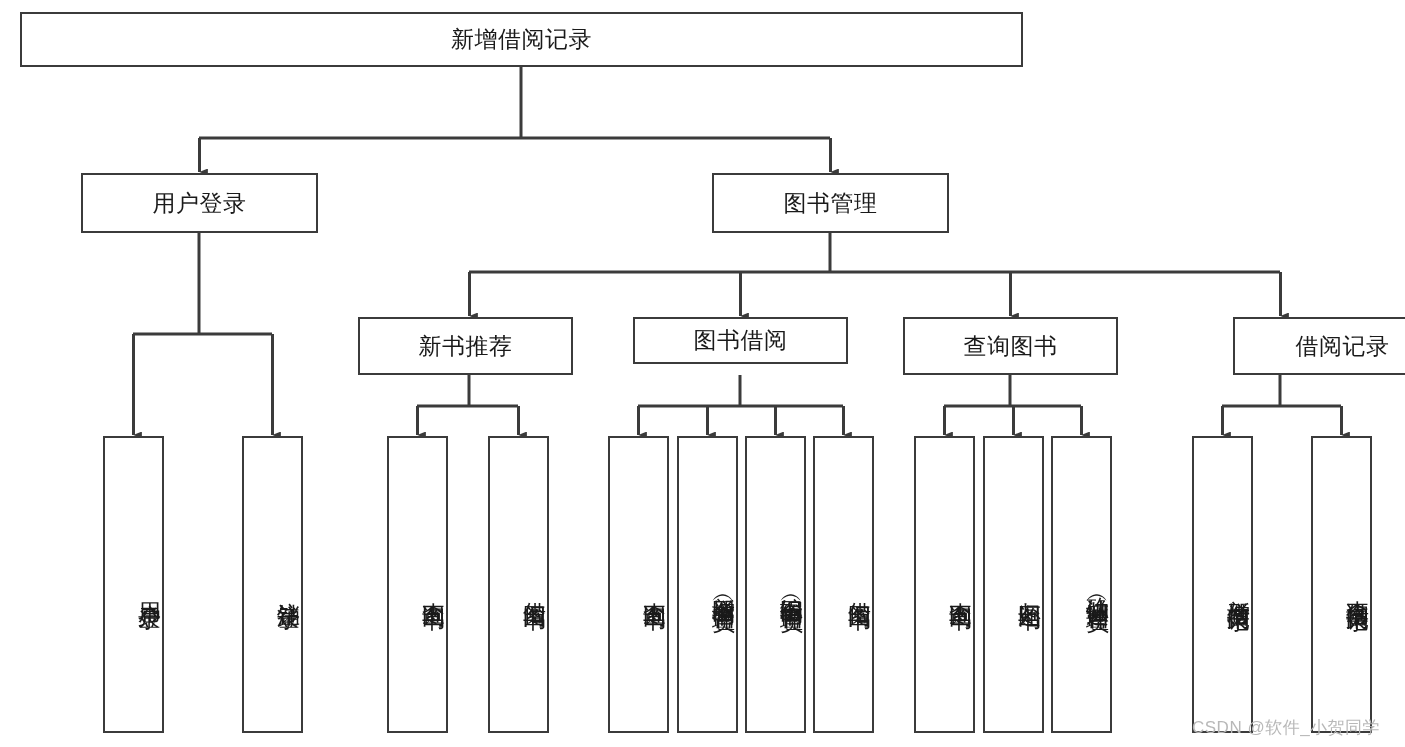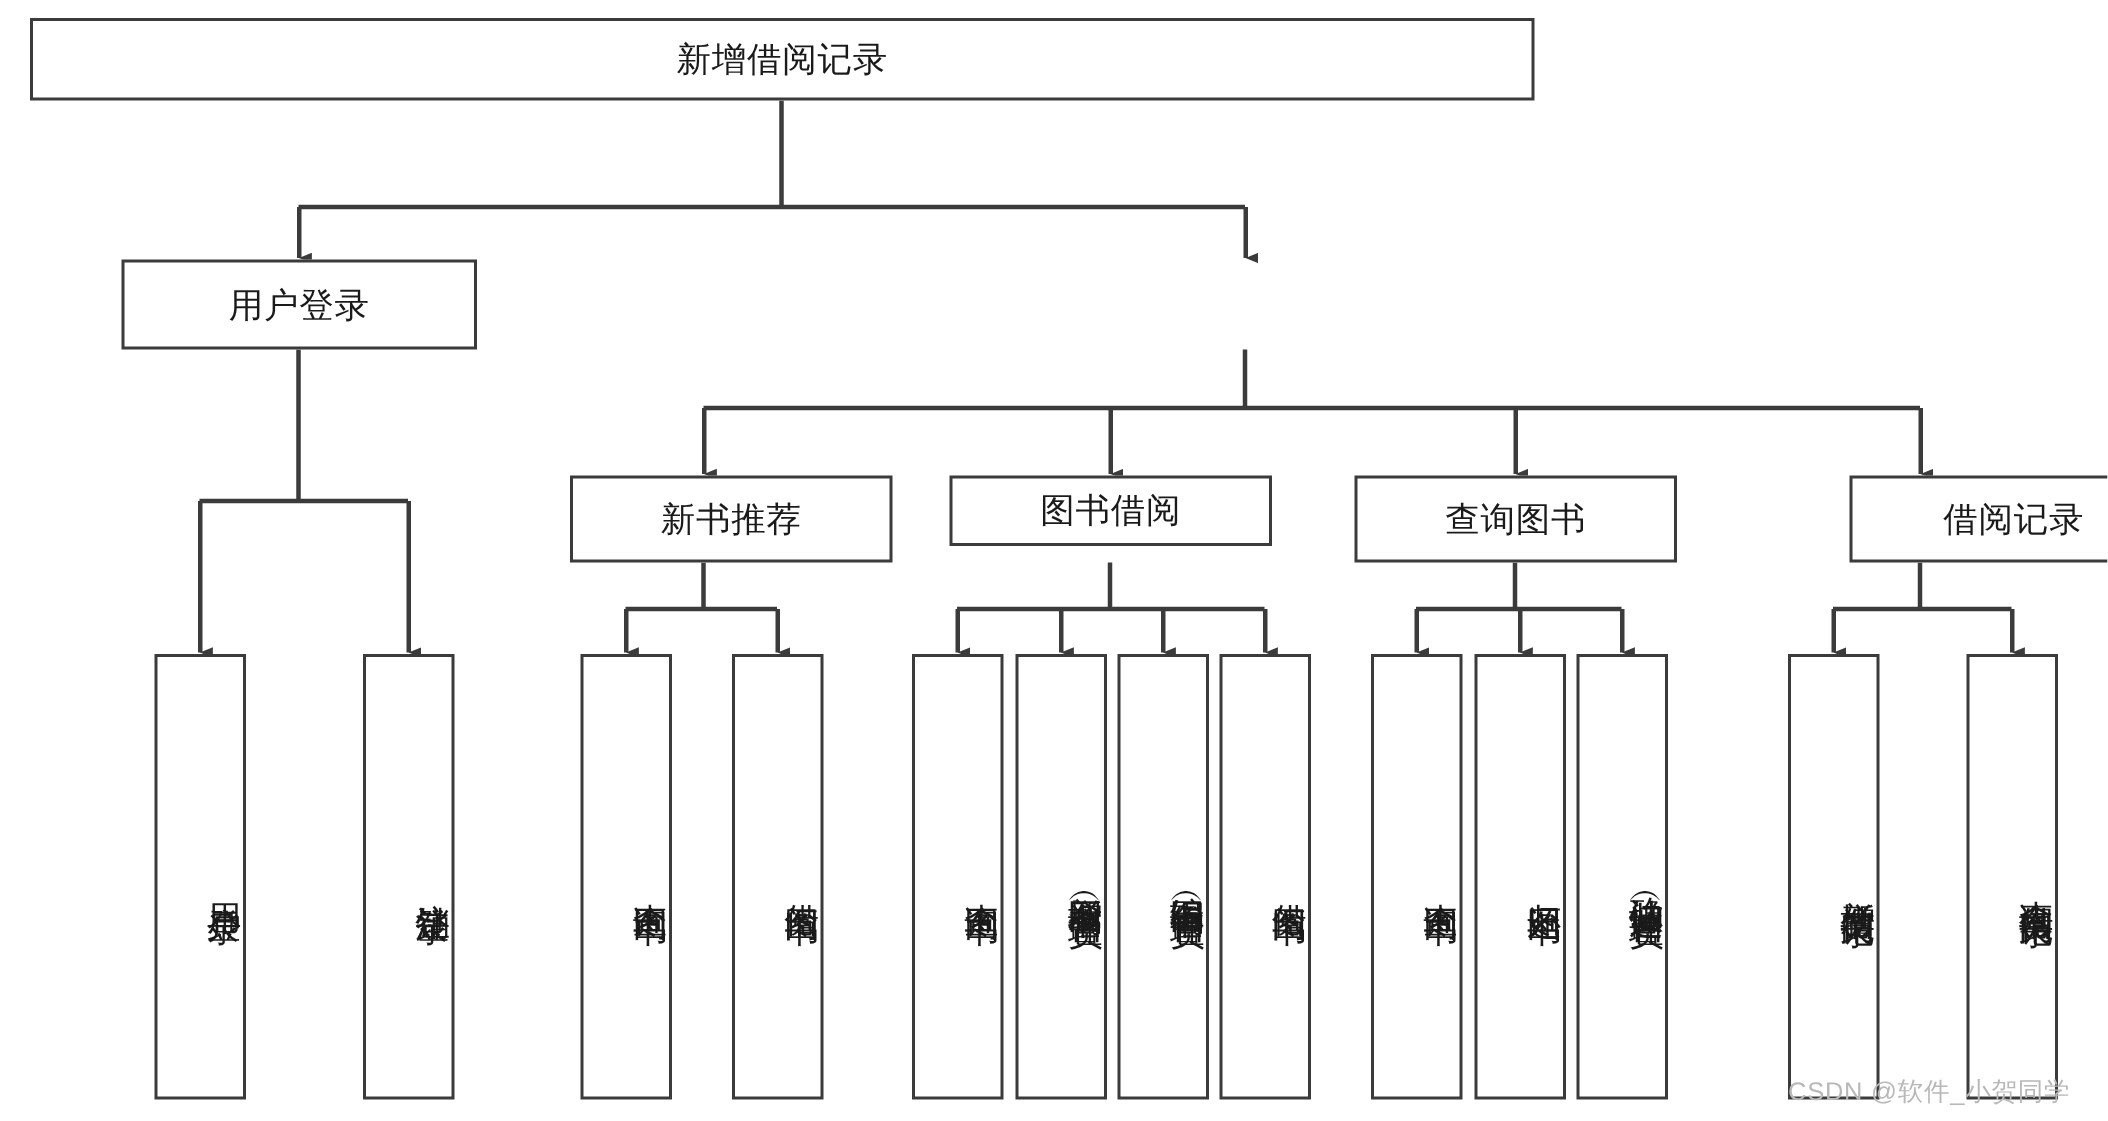--- a/index.html
+++ b/index.html
@@ -105,22 +105,25 @@
       </g>
   </svg>
 
   <div class="node horizontal" style="left: 20px; top: 12px; width: 1003px; height: 55px;">
     <span>新增借阅记录</span>
   </div>
 
   <div class="node horizontal" style="left: 81px; top: 173px; width: 237px; height: 60px;">
     <span>用户登录</span>
   </div>
+  <div class="node horizontal" style="left: 712px; top: 173px; width: 237px; height: 60px;">
+    <span>图书管理</span>
+  </div>
 
-  <div class="node horizontal" style="left: 380px; top: 317px; width: 215px; height: 58px;">
+  <div class="node horizontal" style="left: 358px; top: 317px; width: 215px; height: 58px;">
     <span>新书推荐</span>
   </div>
   <div class="node horizontal" style="left: 633px; top: 317px; width: 215px; height: 47px;">
     <span>图书借阅</span>
   </div>
   <div class="node horizontal" style="left: 903px; top: 317px; width: 215px; height: 58px;">
     <span>查询图书</span>
   </div>
   <div class="node horizontal" style="left: 1233px; top: 317px; width: 219px; height: 58px;">
     <span>借阅记录</span>

